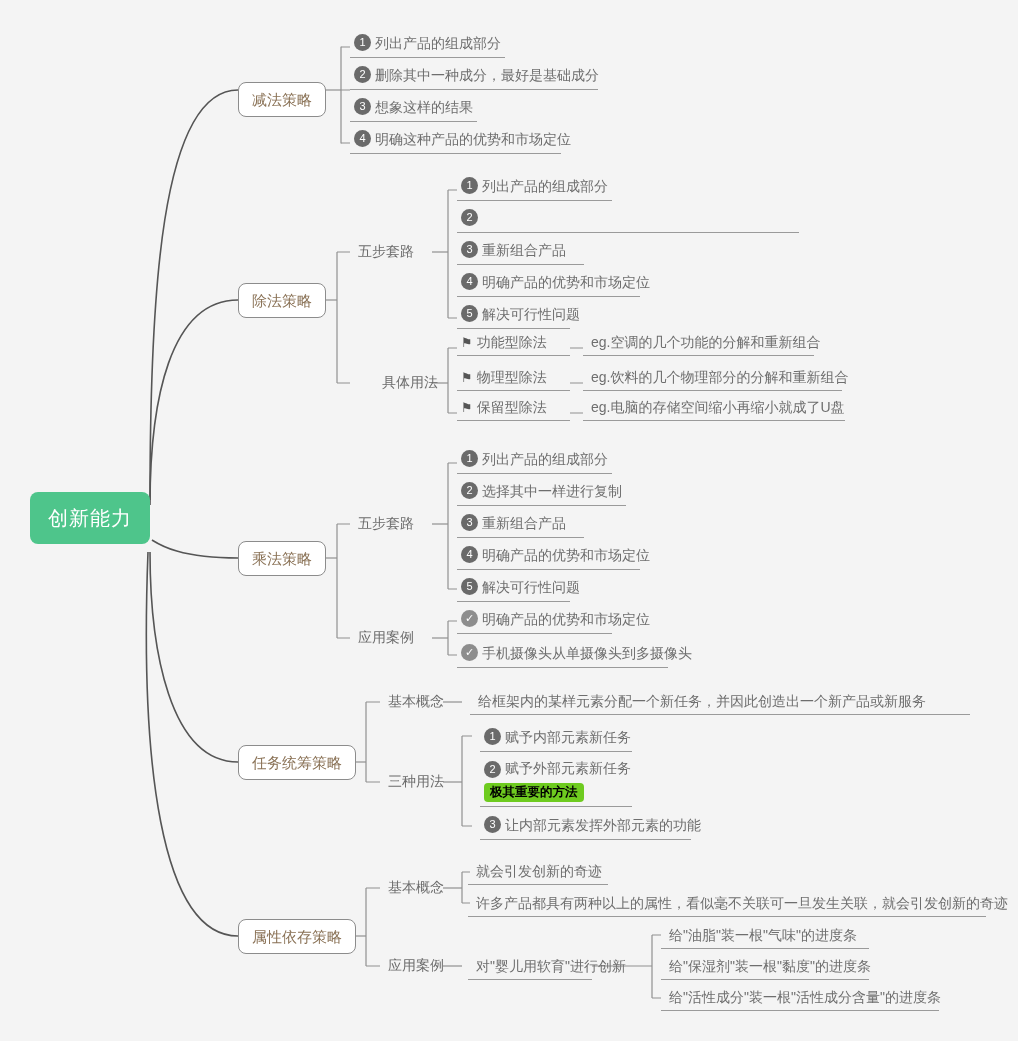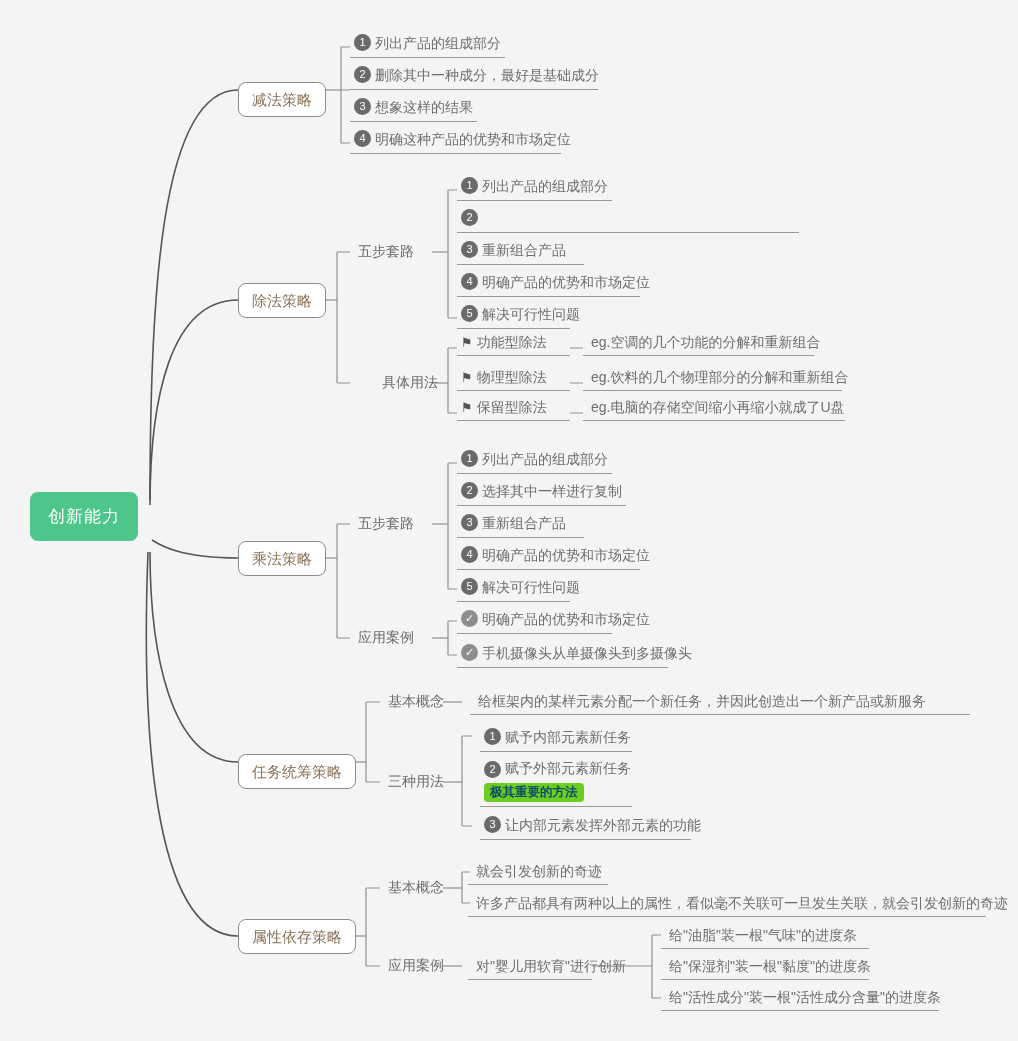--- a/index.html
+++ b/index.html
@@ -10,21 +10,21 @@
     position:relative;overflow:hidden;
   }
   #canvas{position:absolute;left:0;top:0;width:1018px;height:1041px;}
   svg.links{position:absolute;left:0;top:0;width:1018px;height:1041px;pointer-events:none;}
   .node{position:absolute;white-space:nowrap;box-sizing:border-box;}
 
   
   .root{
     background:#4ec58b;color:#ffffff;
     border-radius:8px;
-    font-size:17px;
+    font-size:20px;
     padding:16px 18px;
     letter-spacing:1px;
     line-height:1;
   }
   
   .lvl2{
     background:#ffffff;
     border:1px solid #8c8c8c;
     border-radius:8px;
     color:#8a7256;
@@ -57,21 +57,21 @@
   .flag{
     display:inline-block;color:#555;font-size:13px;line-height:1;
     flex:0 0 auto;
   }
   .chk{
     display:inline-block;width:17px;height:17px;border-radius:50%;
     background:#8d8d8d;color:#fff;font-size:11px;line-height:17px;
     text-align:center;flex:0 0 17px;
   }
   .tag{
-    display:inline-block;background:#6ecb1f;color:#0c4a6e;
+    display:inline-block;background:#6ecb1f;color:#000000;
     font-size:12.5px;font-weight:bold;border-radius:4px;
     padding:3px 6px;line-height:1;margin-top:3px;
   }
 </style>
 </head>
 <body>
 
 <div id="canvas">
 
   <svg class="links" viewBox="0 0 1018 1041">
@@ -229,21 +229,21 @@
 
   <div class="node leaf" style="left:457px;top:606px;width:155px;">
     <span class="chk">✓</span>
     <span>明确产品的优势和市场定位</span>
   </div>
   <div class="node leaf" style="left:457px;top:640px;width:211px;">
     <span class="chk">✓</span>
     <span>手机摄像头从单摄像头到多摄像头</span>
   </div>
 
-  <div class="node lvl2" style="left:238px;top:745px;margin-top:9px;">任务统筹策略</div>
+  <div class="node lvl2" style="left:238px;top:745px;">任务统筹策略</div>
   <div class="node lvl3" style="left:382px;top:691px;">基本概念</div>
   <div class="node lvl3" style="left:382px;top:771px;">三种用法</div>
 
   <div class="node leaf plain" style="left:470px;top:690px;width:500px;">
     <span>给框架内的某样元素分配一个新任务，并因此创造出一个新产品或新服务</span>
   </div>
 
   <div class="node leaf" style="left:480px;top:724px;width:152px;">
     <span class="nb">1</span>
     <span>赋予内部元素新任务</span>

